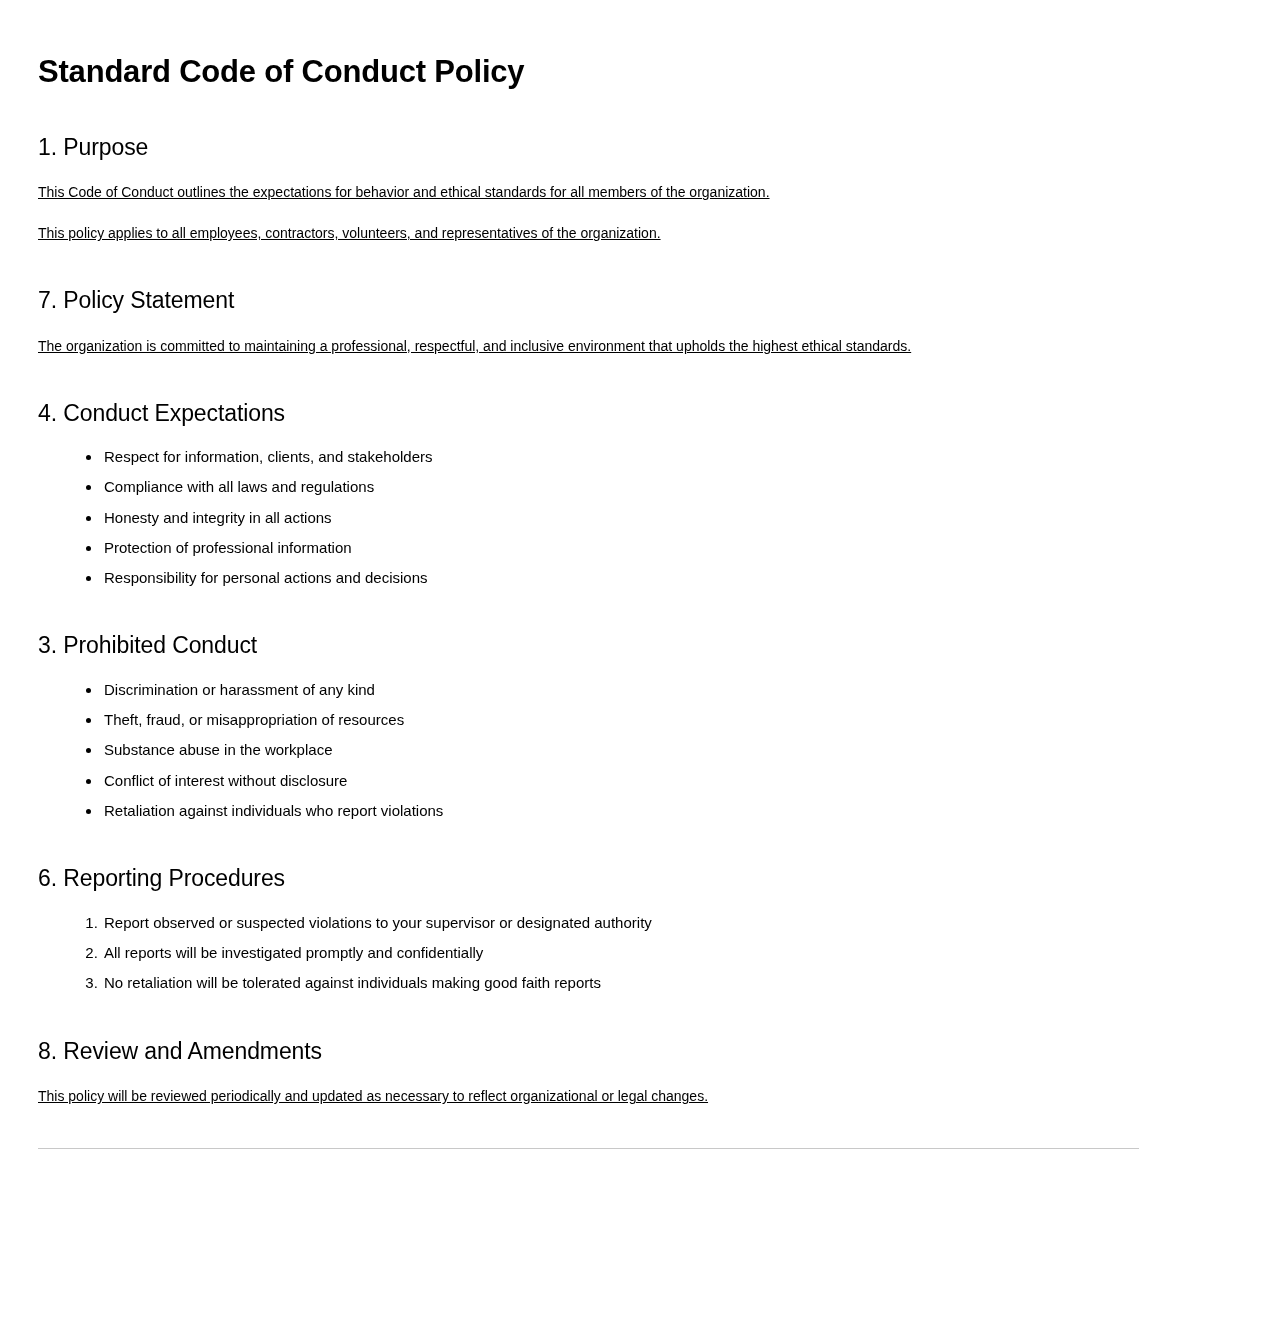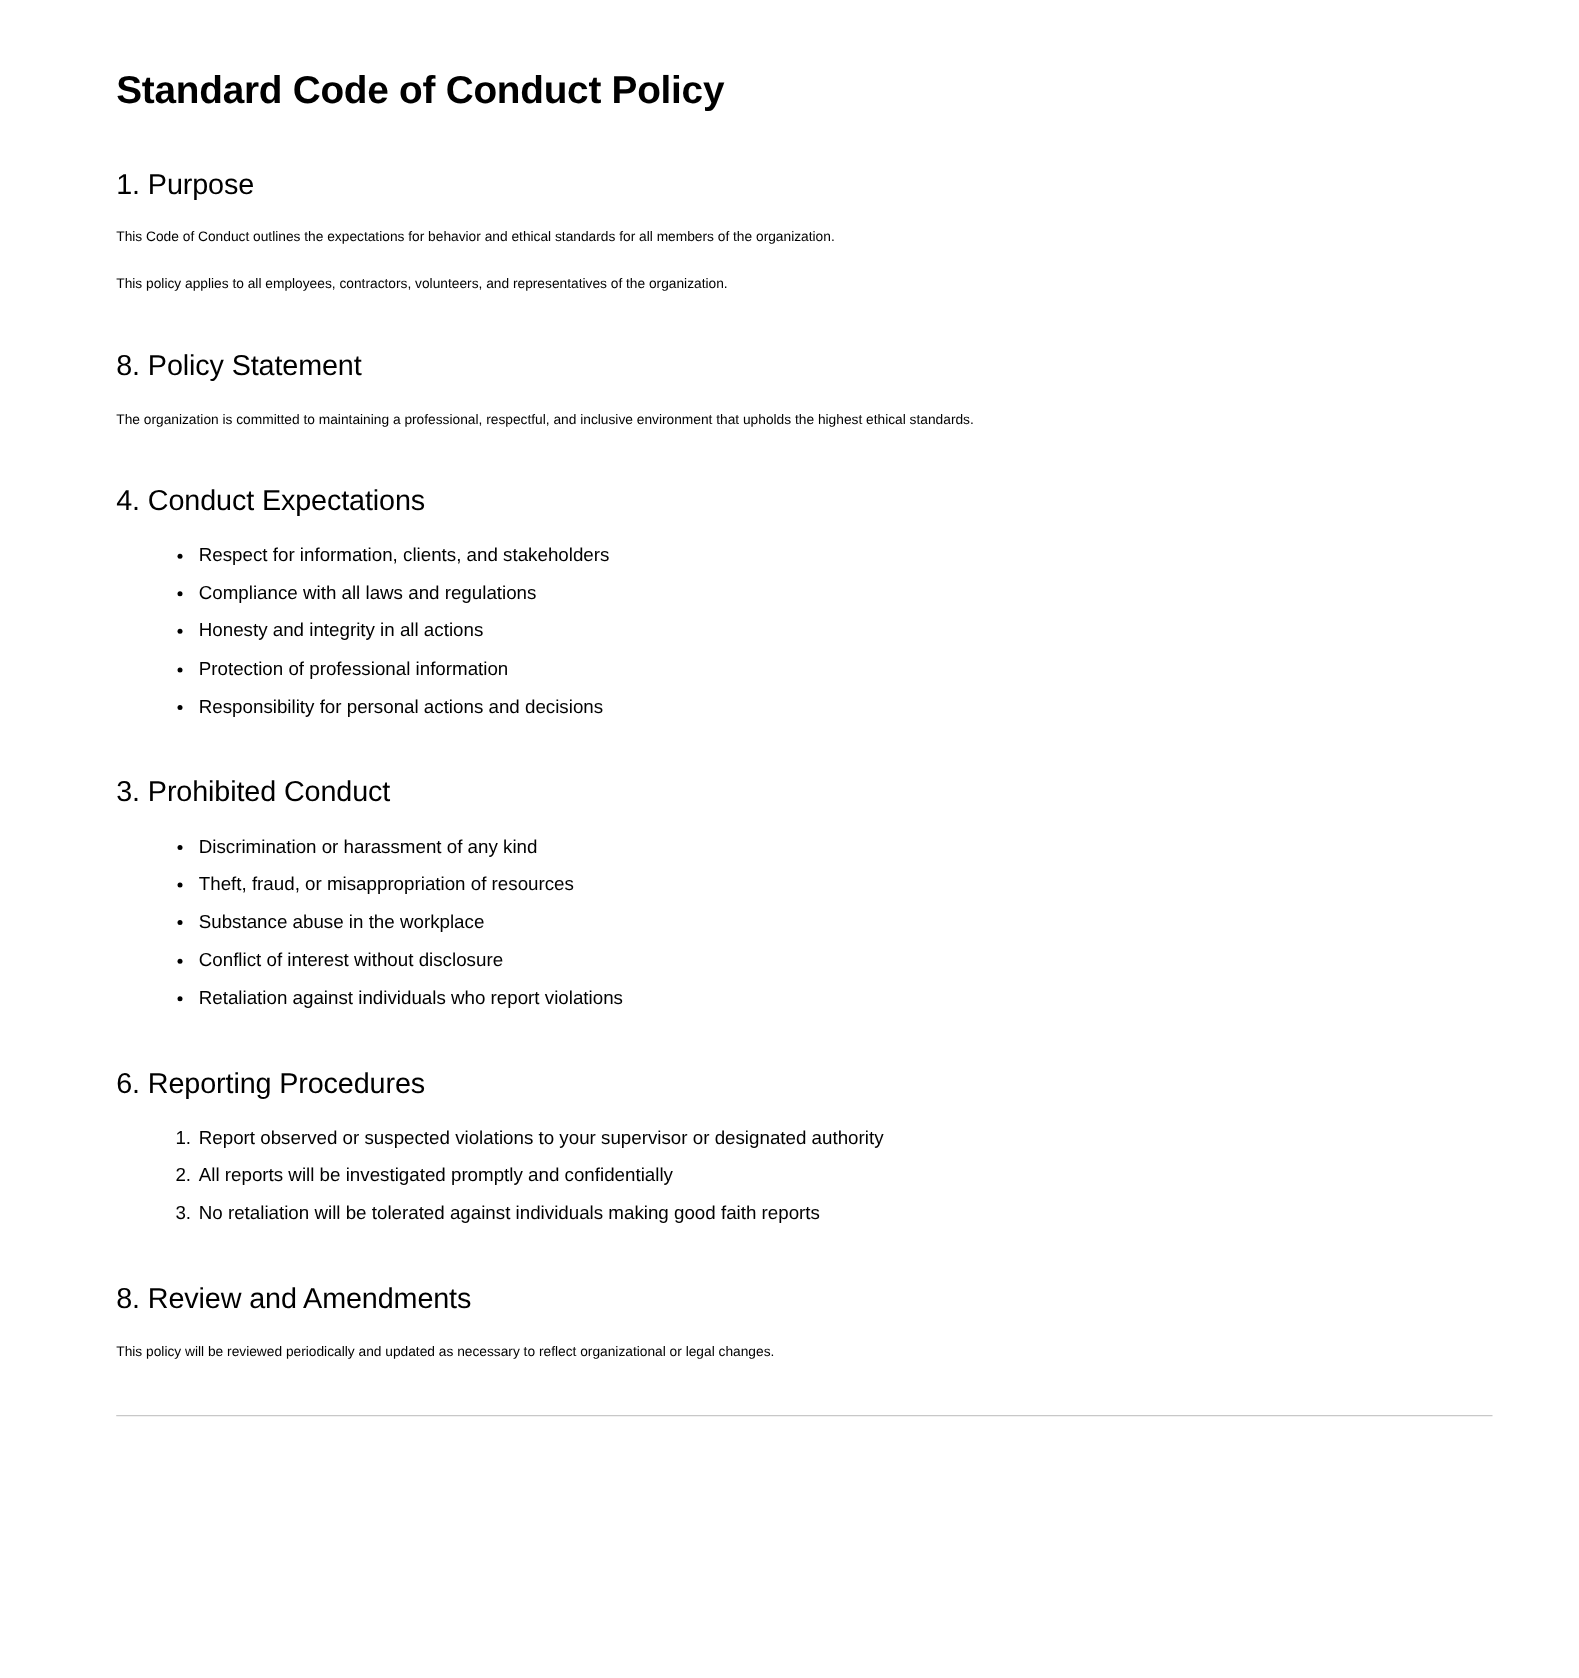--- a/index.html
+++ b/index.html
@@ -9,21 +9,21 @@
     background: #ffffff;
   }
   body {
     width: 1263px;
     min-height: 1342px;
     font-family: "Liberation Sans", sans-serif;
     color: #000000;
     -webkit-font-smoothing: antialiased;
   }
   .page {
-    padding: 54px 81px 0 93px;
+    padding: 54px 81px 0 38px;
     box-sizing: border-box;
     width: 1263px;
   }
   .doc-title {
     font-size: 31px;
     font-weight: bold;
     line-height: 1.15;
     margin: 0 0 0 0;
     letter-spacing: -0.2px;
   }
@@ -31,24 +31,25 @@
     margin: 0;
   }
   .section-heading {
     font-size: 23px;
     font-weight: normal;
     line-height: 1.2;
     margin: 44px 0 0 0;
     letter-spacing: -0.1px;
   }
   .section-para {
-    font-size: 11px;
+    font-size: 14px;
     font-weight: normal;
     line-height: 1.35;
     margin: 22px 0 0 0;
+    text-decoration: underline;
   }
   ul.section-list,
   ol.section-list {
     font-size: 15px;
     line-height: 1.35;
     margin: 20px 0 0 0;
     padding-left: 64px;
   }
   ul.section-list { list-style-type: disc; }
   ol.section-list { list-style-type: decimal; }
@@ -79,21 +80,21 @@
   <section class="section">
     <h2 class="section-heading">1. Purpose</h2>
     <p class="section-para">This Code of Conduct outlines the expectations for behavior and ethical standards for all members of the organization.</p>
   </section>
 
   <section class="section">
     <p class="section-para">This policy applies to all employees, contractors, volunteers, and representatives of the organization.</p>
   </section>
 
   <section class="section">
-    <h2 class="section-heading">8. Policy Statement</h2>
+    <h2 class="section-heading">7. Policy Statement</h2>
     <p class="section-para">The organization is committed to maintaining a professional, respectful, and inclusive environment that upholds the highest ethical standards.</p>
   </section>
 
   <section class="section">
     <h2 class="section-heading">4. Conduct Expectations</h2>
     <ul class="section-list">
       <li>Respect for information, clients, and stakeholders</li>
       <li>Compliance with all laws and regulations</li>
       <li>Honesty and integrity in all actions</li>
       <li>Protection of professional information</li>

